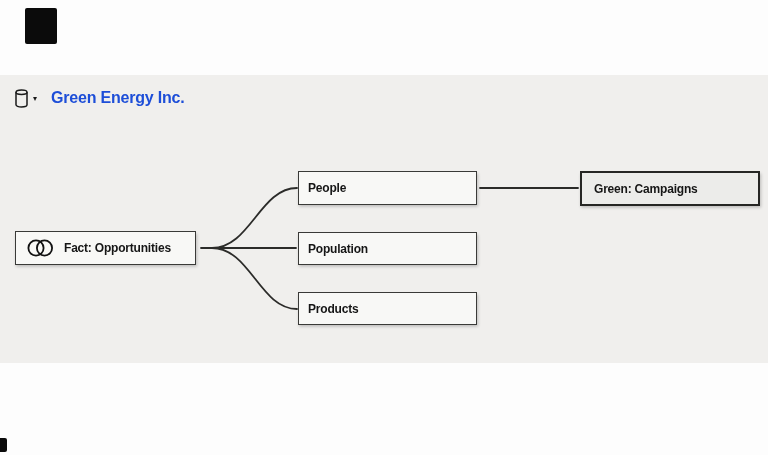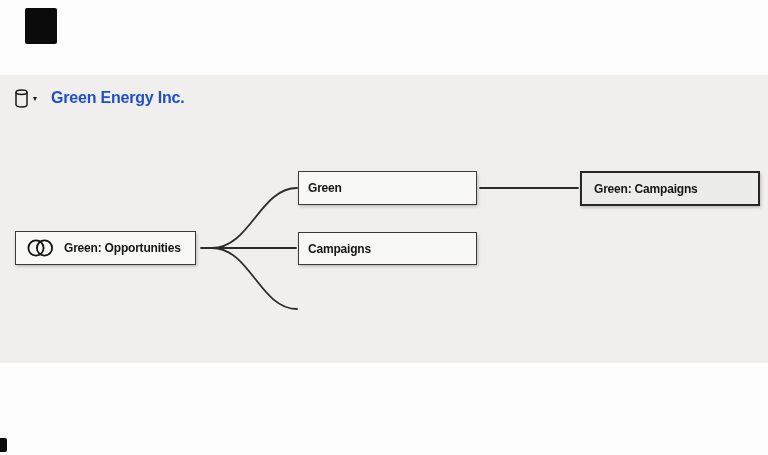--- a/index.html
+++ b/index.html
@@ -82,29 +82,32 @@
     </g>
   </svg>
 
   <div class="node" id="node-opportunities">
     <svg class="venn" width="29" height="22" viewBox="0 0 29 22">
       <g fill="none" stroke="#111" stroke-width="1.8">
         <circle cx="10" cy="11" r="7.6"></circle>
         <circle cx="18.5" cy="11" r="7.6"></circle>
       </g>
     </svg>
-    <span class="label">Green: Opportunities</span>
+    <span class="label">Fact: Opportunities</span>
   </div>
 
   <div class="node" id="node-people">
-    <span class="label">Green</span>
+    <span class="label">People</span>
   </div>
 
   <div class="node" id="node-population">
-    <span class="label">Campaigns</span>
+    <span class="label">Population</span>
   </div>
 
+  <div class="node" id="node-products">
+    <span class="label">Products</span>
+  </div>
 
   <div class="node" id="node-campaigns">
     <span class="label">Green: Campaigns</span>
   </div>
 
 </div>
 
 </body></html>

